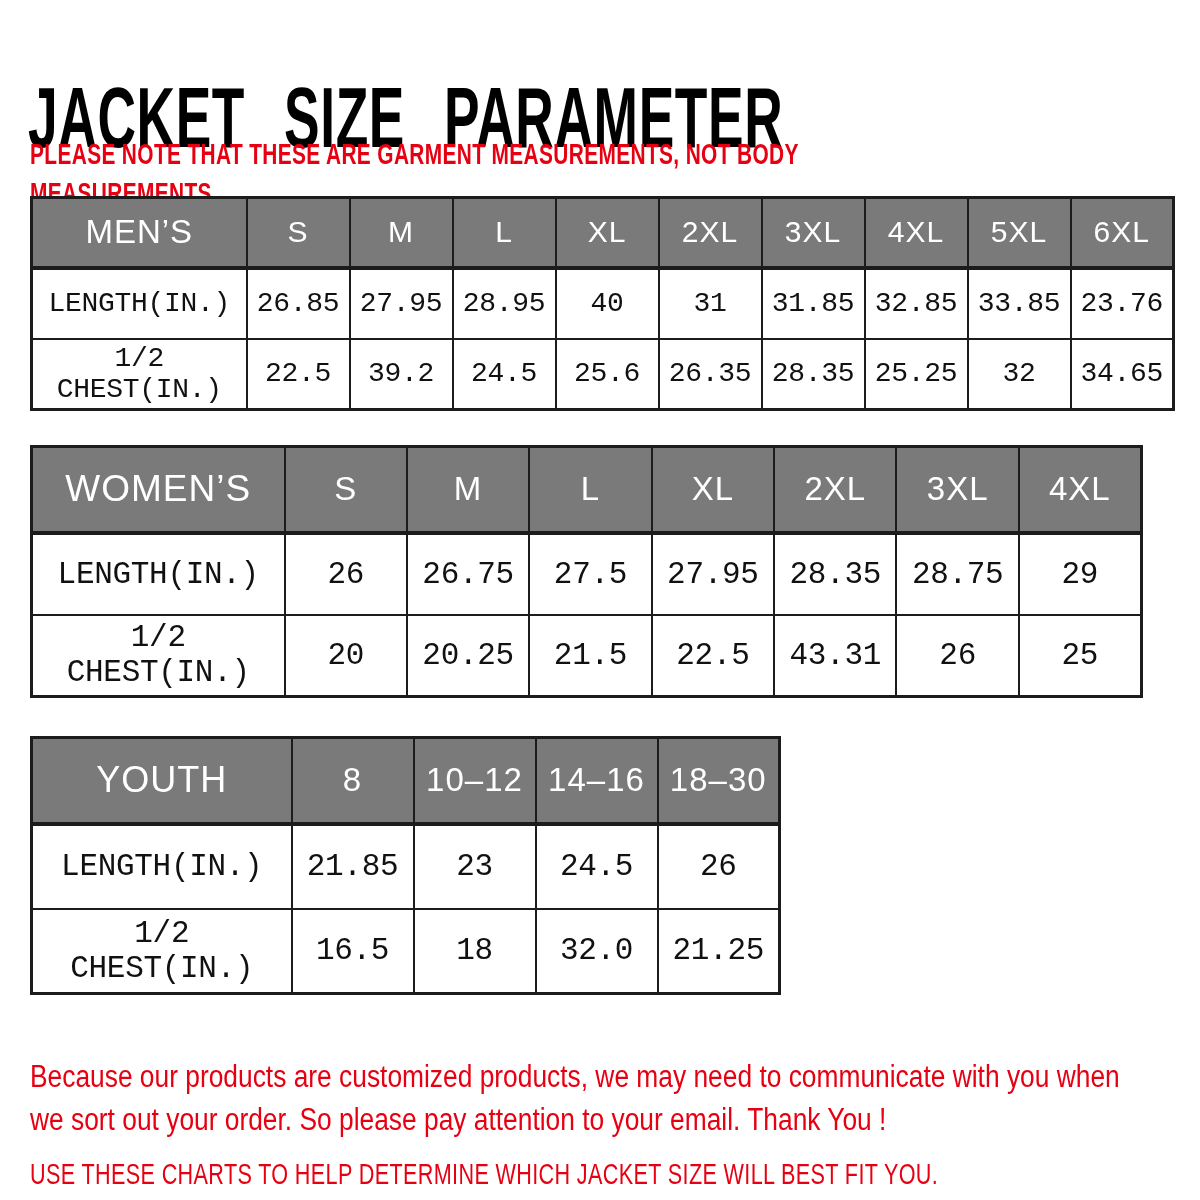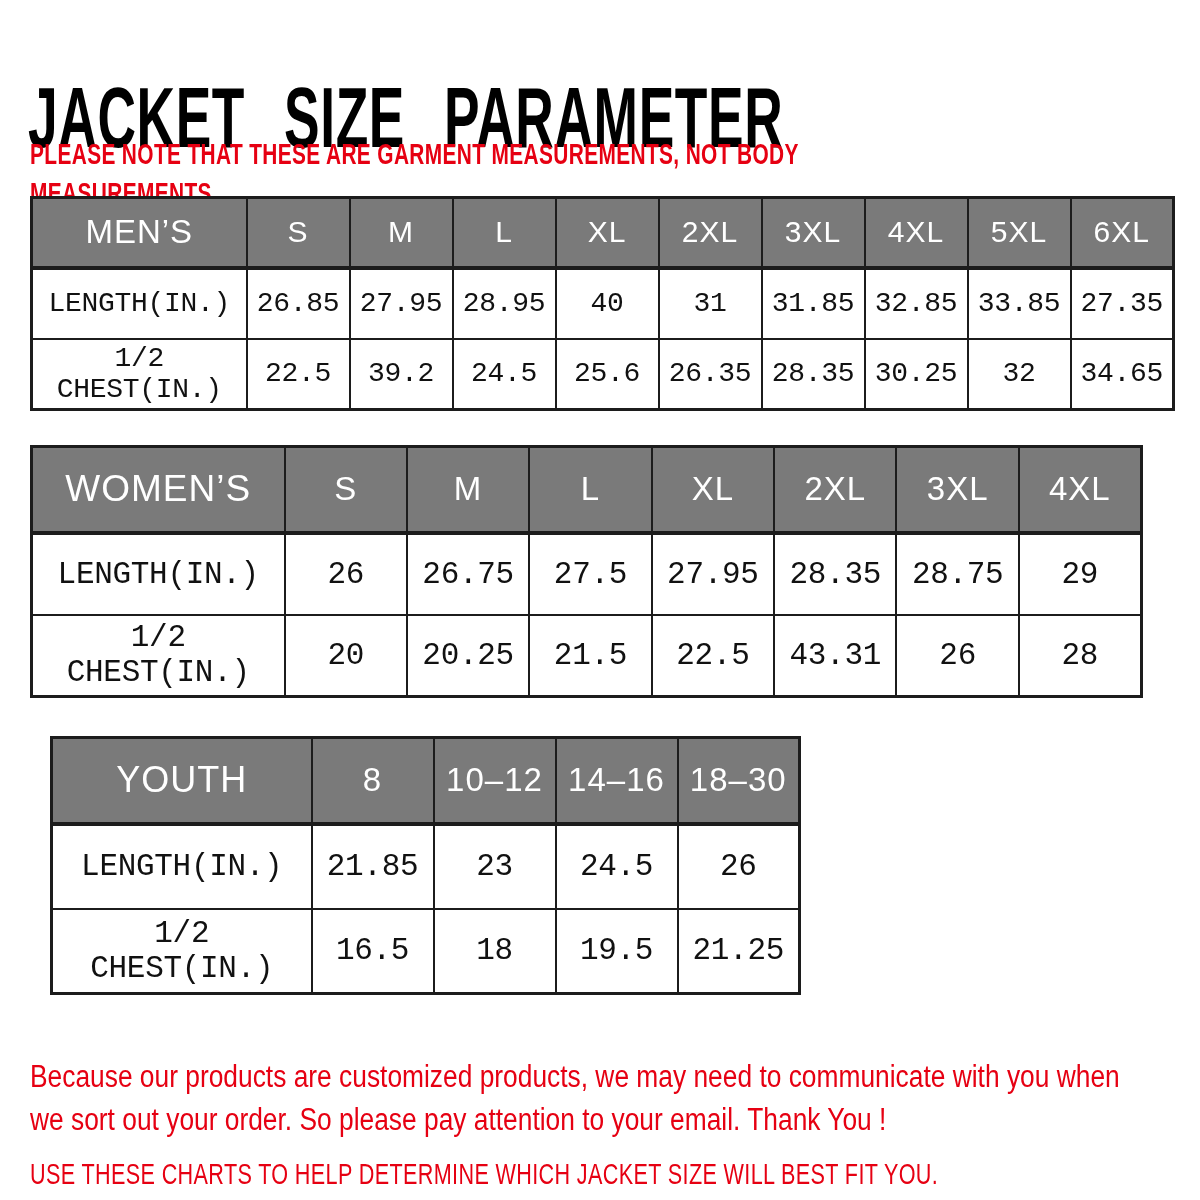--- a/index.html
+++ b/index.html
@@ -59,21 +59,21 @@
   #table-womens table{width:1110px;}
   #table-womens col.label{width:253px;}
   #table-womens col.size{width:122.4px;}
   #table-womens thead tr{height:86px;}
   #table-womens tbody tr{height:82px;}
   #table-womens td.name{font-size:37px;}
   #table-womens td.size-h{font-size:33px;}
   #table-womens td.rlabel,#table-womens td.val{font-size:31px;}
 
   #table-youth{left:30px;top:736px;}
-  #table-youth table{width:748px;margin-left:20px;}
+  #table-youth table{width:748px;}
   #table-youth col.label{width:260px;}
   #table-youth col.size{width:122px;}
   #table-youth thead tr{height:86px;}
   #table-youth tbody tr{height:85px;}
   #table-youth td.name{font-size:36px;}
   #table-youth td.size-h{font-size:33px;}
   #table-youth td.rlabel,#table-youth td.val{font-size:31px;}
 
   
   .footer-para{
@@ -132,31 +132,31 @@
         <tr>
           <td class="rlabel">LENGTH(IN.)</td>
           <td class="val">26.85</td>
           <td class="val">27.95</td>
           <td class="val">28.95</td>
           <td class="val">40</td>
           <td class="val">31</td>
           <td class="val">31.85</td>
           <td class="val">32.85</td>
           <td class="val">33.85</td>
-          <td class="val">27.35</td>
+          <td class="val">23.76</td>
         </tr>
         <tr>
           <td class="rlabel">1/2 CHEST(IN.)</td>
           <td class="val">22.5</td>
           <td class="val">39.2</td>
           <td class="val">24.5</td>
           <td class="val">25.6</td>
           <td class="val">26.35</td>
           <td class="val">28.35</td>
-          <td class="val">30.25</td>
+          <td class="val">25.25</td>
           <td class="val">32</td>
           <td class="val">34.65</td>
         </tr>
       </tbody>
     </table>
   </div>
 <div id="table-womens" class="size-table">
     <table>
       <colgroup>
         <col class="label">
@@ -192,21 +192,21 @@
           <td class="val">29</td>
         </tr>
         <tr>
           <td class="rlabel">1/2 CHEST(IN.)</td>
           <td class="val">20</td>
           <td class="val">20.25</td>
           <td class="val">21.5</td>
           <td class="val">22.5</td>
           <td class="val">43.31</td>
           <td class="val">26</td>
-          <td class="val">28</td>
+          <td class="val">25</td>
         </tr>
       </tbody>
     </table>
   </div>
 <div id="table-youth" class="size-table">
     <table>
       <colgroup>
         <col class="label">
         <col class="size">
         <col class="size">
@@ -227,21 +227,21 @@
           <td class="rlabel">LENGTH(IN.)</td>
           <td class="val">21.85</td>
           <td class="val">23</td>
           <td class="val">24.5</td>
           <td class="val">26</td>
         </tr>
         <tr>
           <td class="rlabel">1/2 CHEST(IN.)</td>
           <td class="val">16.5</td>
           <td class="val">18</td>
-          <td class="val">19.5</td>
+          <td class="val">32.0</td>
           <td class="val">21.25</td>
         </tr>
       </tbody>
     </table>
   </div>
 
 <p class="footer-para footer-line1">Because our products are customized products, we may need to communicate with you when we sort out your order. So please pay attention to your email. Thank You !</p>
 <p class="footer-para footer-line2">USE THESE CHARTS TO HELP DETERMINE WHICH JACKET SIZE WILL BEST FIT YOU.</p>
 
 </body></html>

